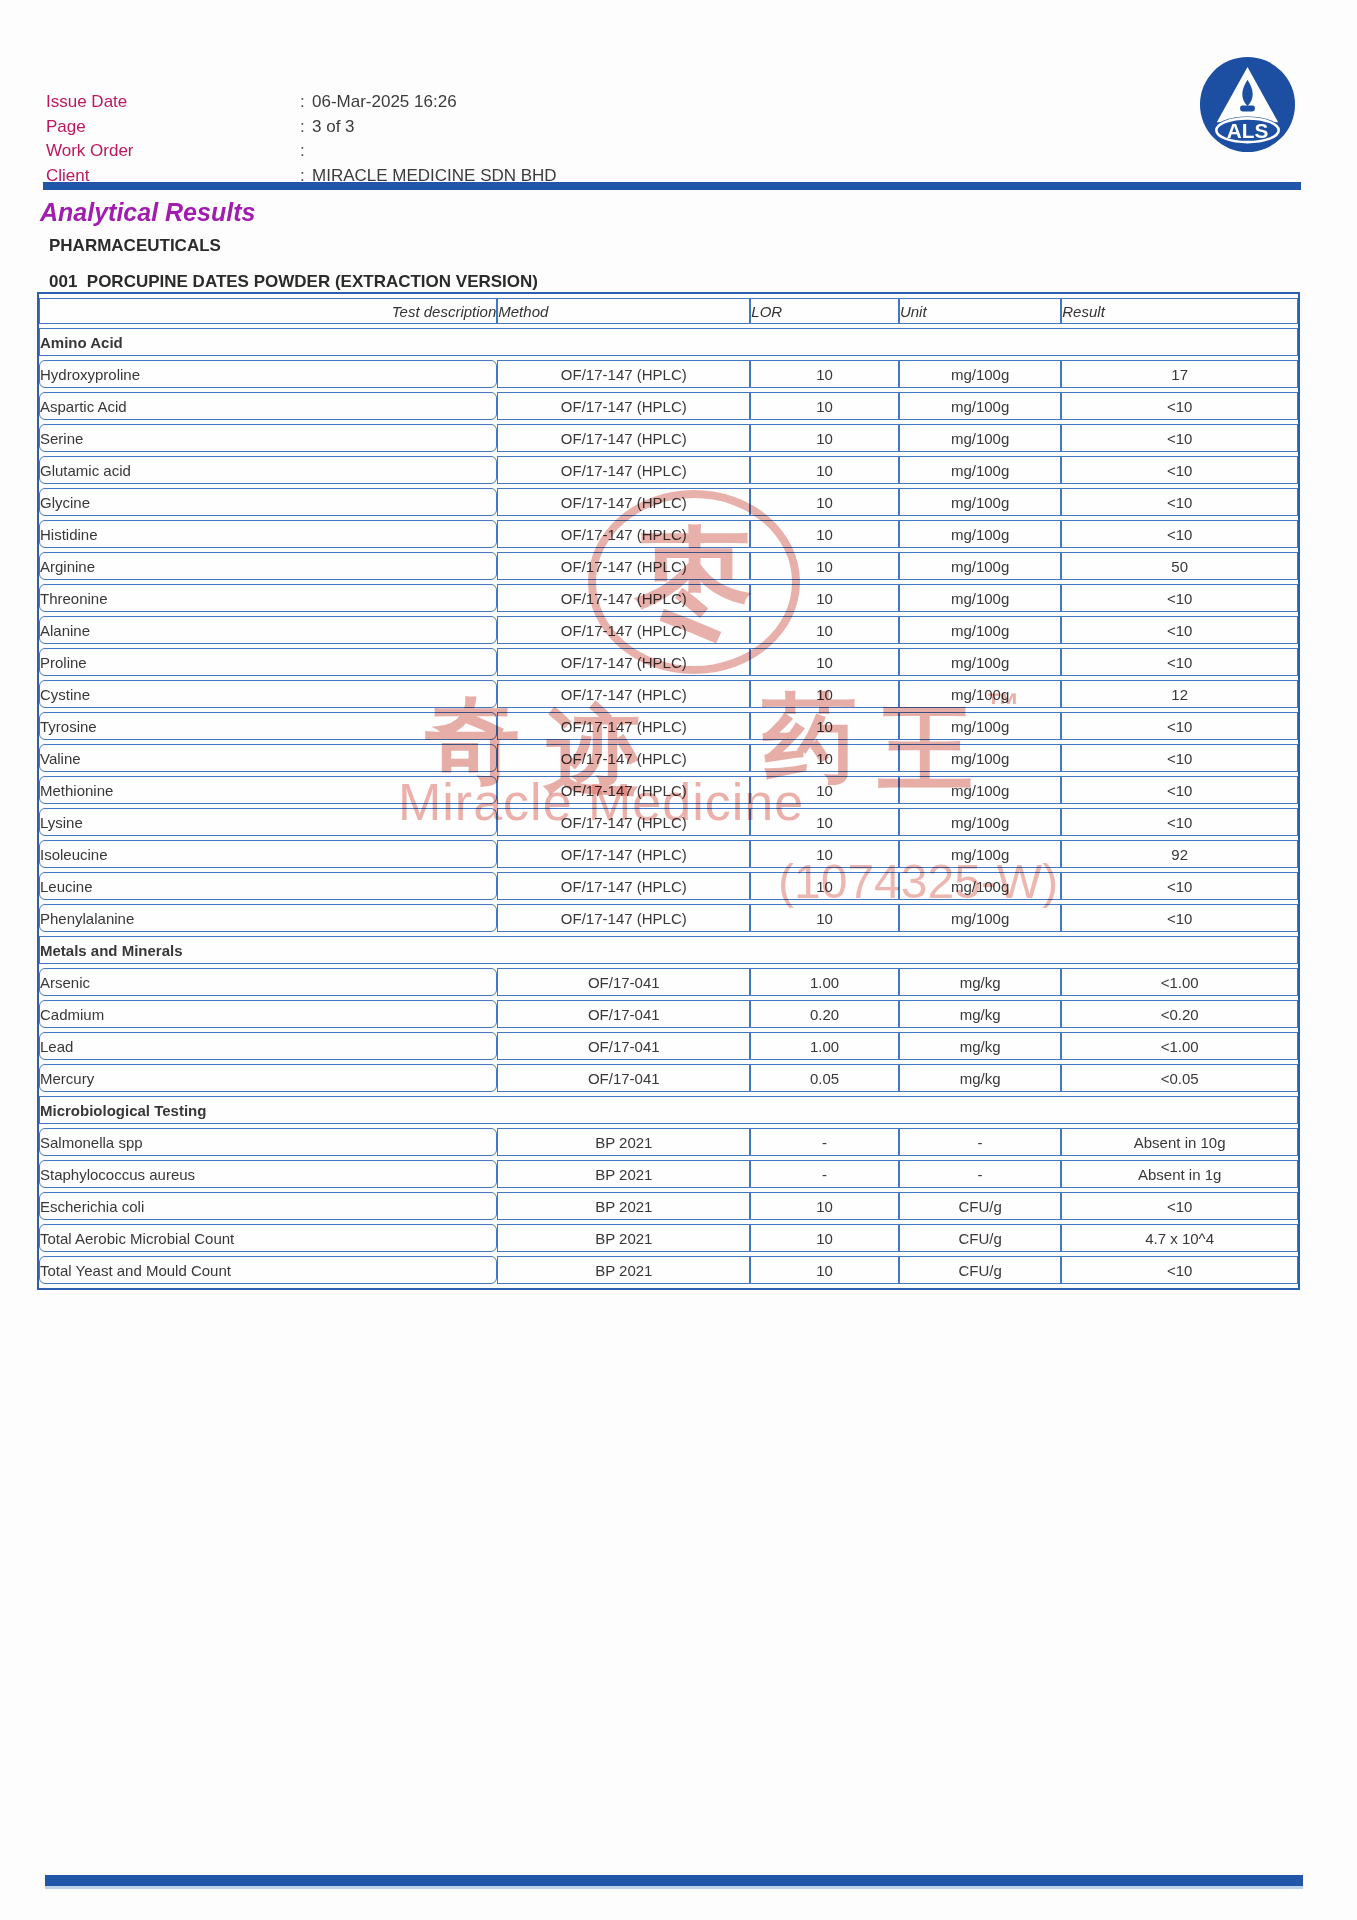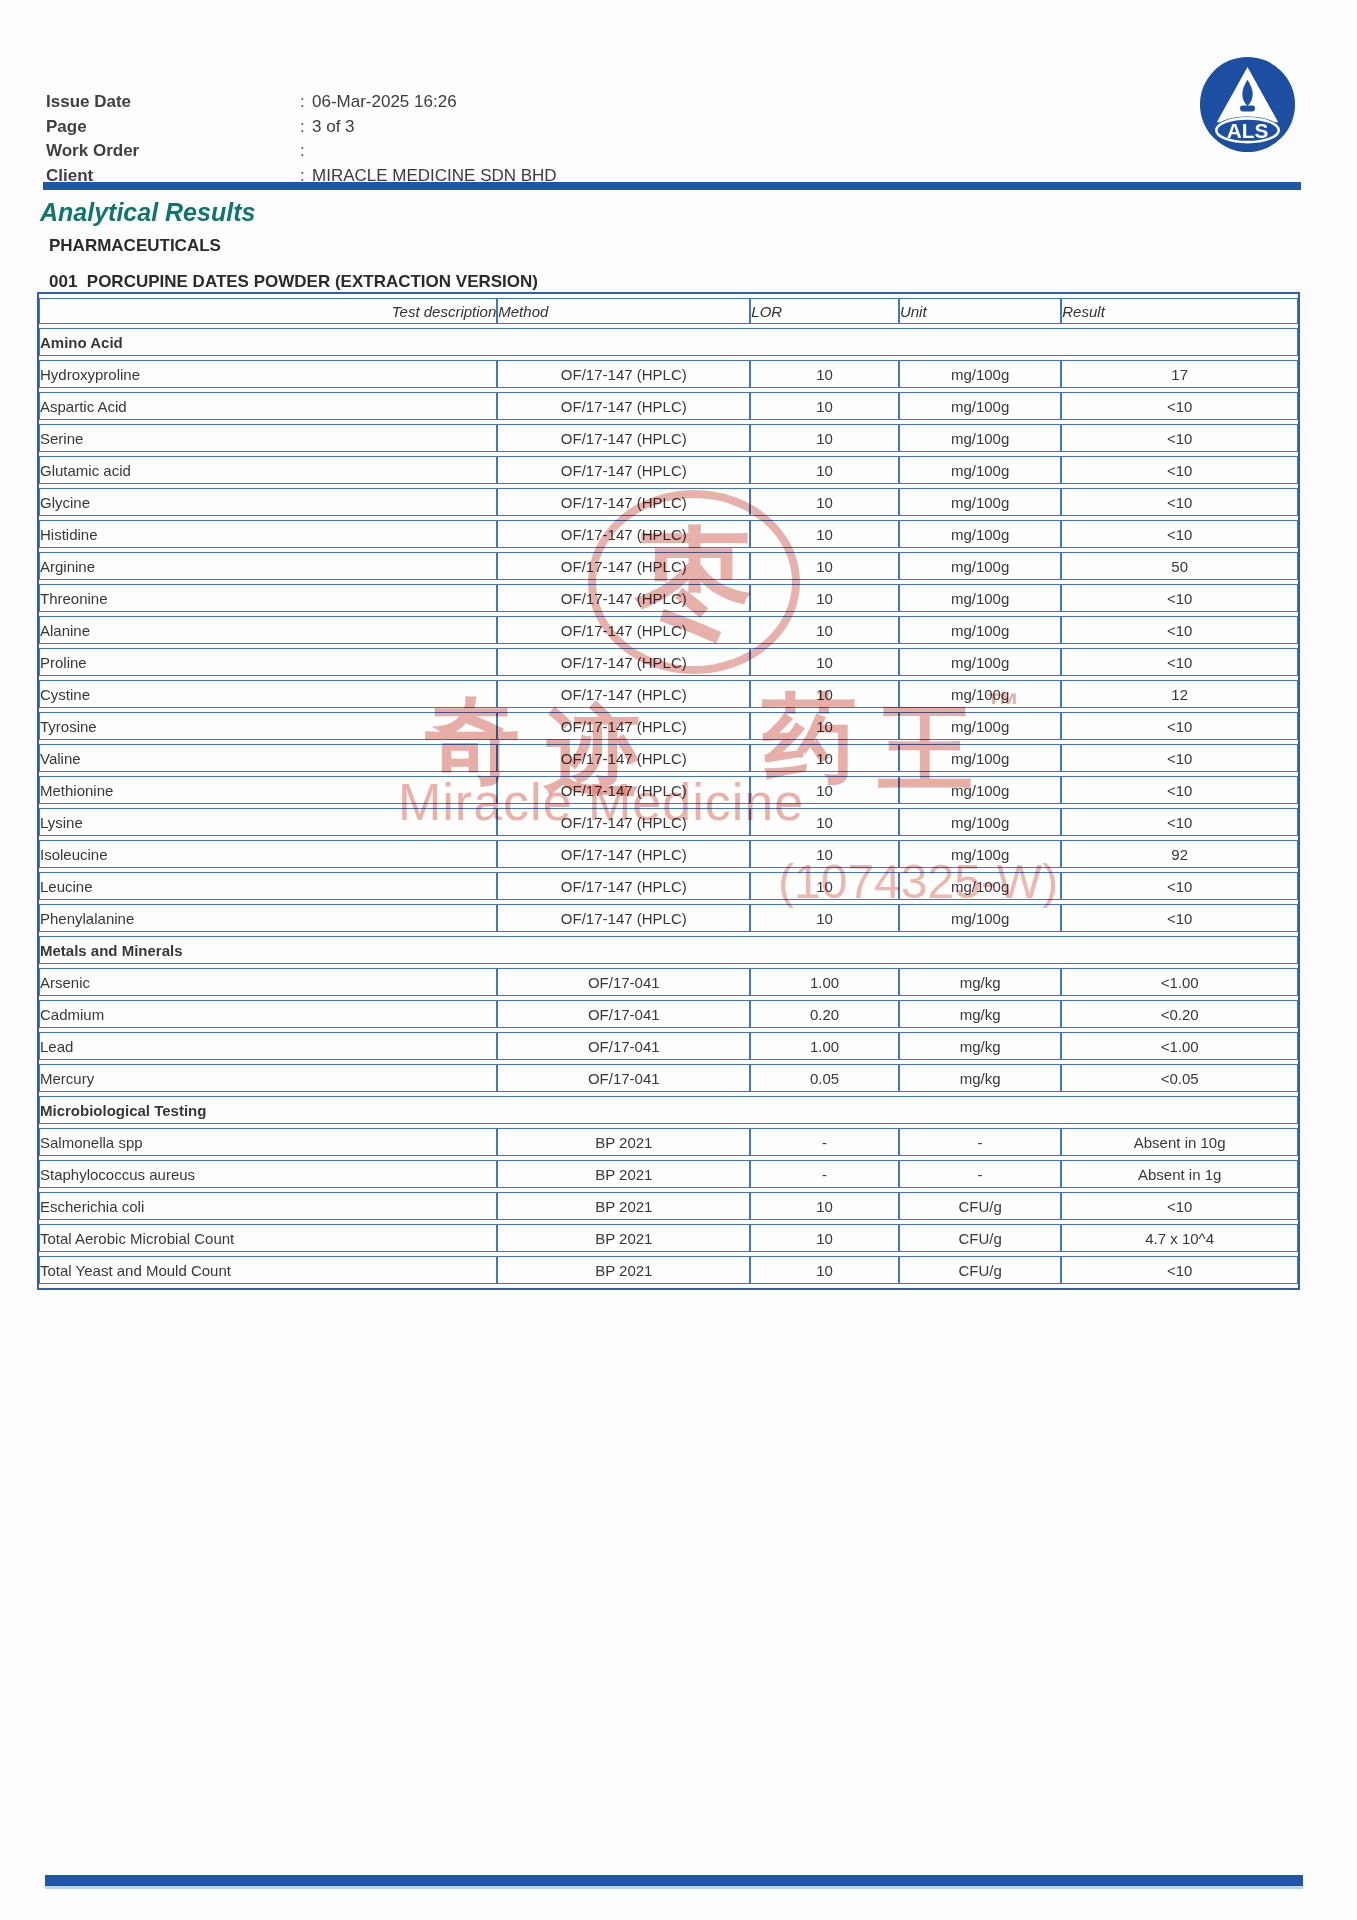--- a/index.html
+++ b/index.html
@@ -3,45 +3,45 @@
 <meta charset="utf-8">
 <style>
   html,body{margin:0;padding:0;background:#e8e8e8;}
   .page{
     position:relative;width:1357px;height:1920px;background:#fdfdfd;
     font-family:"Liberation Sans",sans-serif;overflow:hidden;margin:0 auto;
   }
   
   .header-info{position:absolute;left:46px;top:90px;font-size:17px;}
   .hi-row{display:flex;line-height:24.5px;}
-  .hi-label{width:254px;color:#404040;font-weight:bold;}
+  .hi-label{width:254px;color:#be185d;}
   .hi-colon{color:#4a4a4a;width:12px;}
   .hi-value{color:#3c3c3c;}
   
   .als-logo{position:absolute;left:1198px;top:55px;width:99px;height:99px;}
   
   .divider{position:absolute;left:43px;top:182px;width:1258px;height:8px;background:#2155a8;}
   .footer-bar{position:absolute;left:45px;top:1875px;width:1258px;height:11px;
     background:#2155a8;border-bottom:3px solid #bdd1ea;}
   
   .page-title{position:absolute;left:40px;top:198px;margin:0;font-size:25px;
-    font-weight:bold;font-style:italic;color:#0f766e;}
+    font-weight:bold;font-style:italic;color:#a21caf;}
   .category{position:absolute;left:49px;top:236px;font-size:17px;font-weight:bold;color:#2b2b2b;}
   .sample{position:absolute;left:49px;top:272px;font-size:17px;font-weight:bold;color:#2b2b2b;white-space:pre;}
   
   .table-wrap{position:absolute;left:37px;top:292px;width:1263px;}
   table.results{width:100%;border-collapse:separate;border-spacing:0 4px;
     border:2px solid #2b5fb0;table-layout:fixed;background:#fdfdfd;}
   table.results th{
     font-style:italic;font-weight:normal;font-size:15px;color:#333;height:24px;
     border:1px solid #4277c5;background:#fefefe;text-align:left;padding:0;}
   table.results th.h-test{text-align:right;padding-left:16px;}
   table.results td{font-size:15px;color:#383838;height:26px;padding:0;
     border:1px solid #4277c5;background:#fefefe;overflow:hidden;white-space:nowrap;}
-  td.c-test{text-align:left;padding-left:40px;}
+  td.c-test{text-align:left;padding-left:40px;border-radius:6px;}
   td.c-center{text-align:center;}
   td.section-cell{
     height:27px;background:linear-gradient(100deg,#0c3173 0%,#1b55ae 55%,#2d68c2 100%);
     color:#ffffff;font-weight:bold;font-size:16px;padding-left:14px;
     border:1px solid #1b4globals;border:1px solid #1b4f9e;}
   
   .watermark{position:absolute;inset:0;pointer-events:none;z-index:5;mix-blend-mode:multiply;}
   .wm-cn{position:absolute;font-family:"DejaVu Serif",serif;font-weight:bold;
     font-size:95px;line-height:1;color:rgba(213,108,97,0.55);}
   .wm-cn-1{left:425px;top:692px;}

